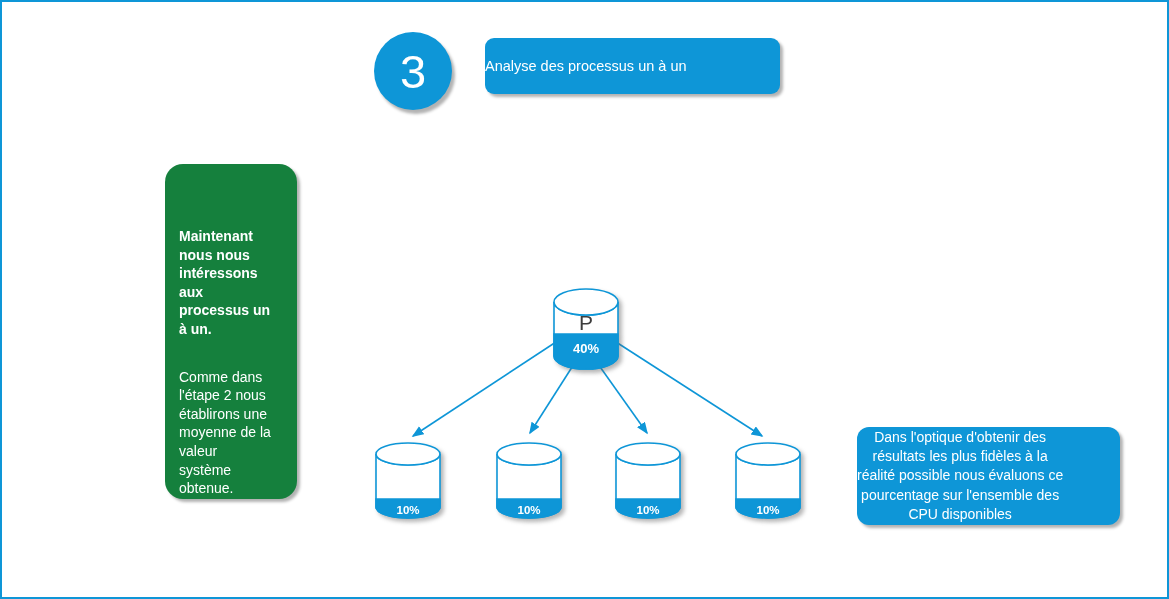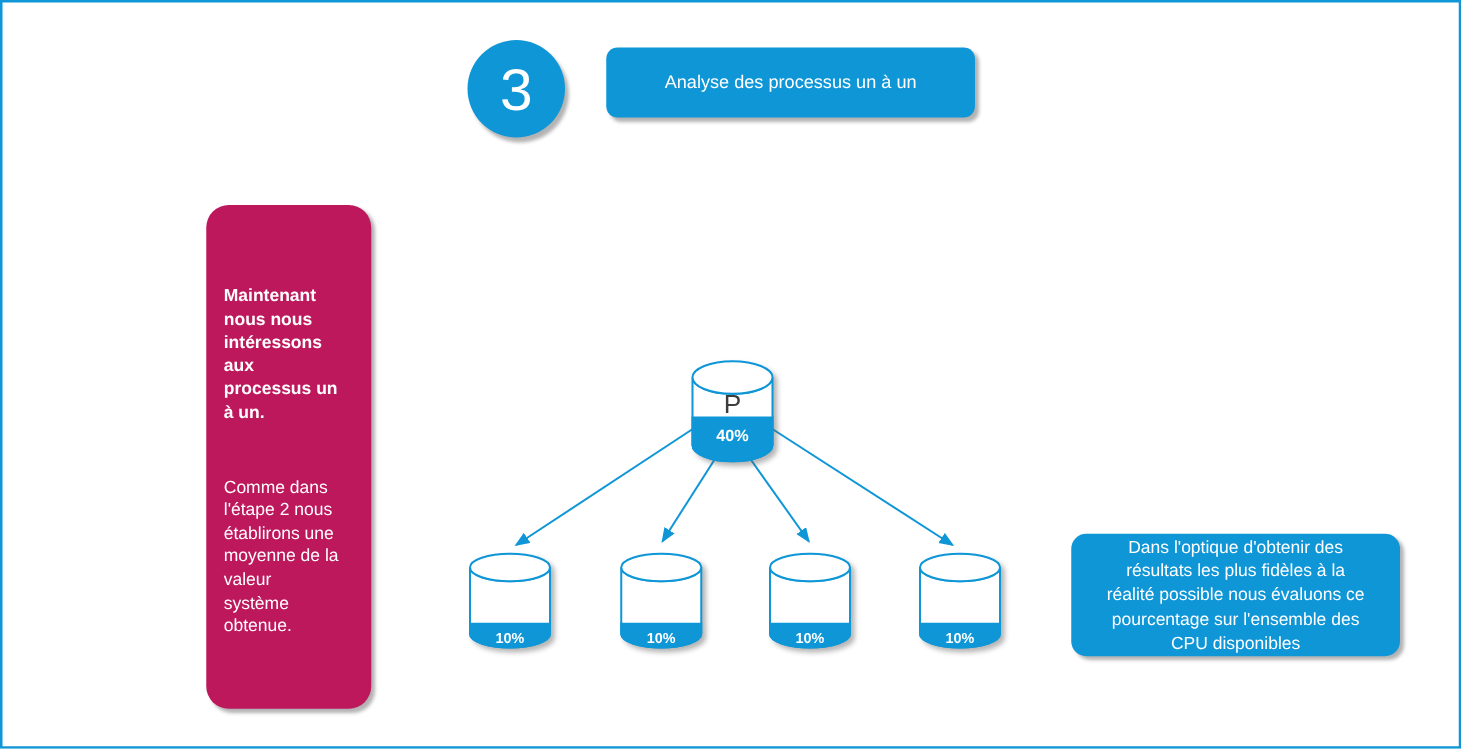--- a/index.html
+++ b/index.html
@@ -10,46 +10,46 @@
     border:2px solid #0e96d7;
     background:#ffffff;
     font-family:"Liberation Sans",sans-serif;
     overflow:hidden;
   }
   .box{
     position:absolute;
     background:#0e96d7;
     color:#ffffff;
     box-shadow:3px 3px 3px rgba(0,0,0,0.30);
-    display:flex;align-items:center;justify-content:center;
+    display:flex;align-items:center;
     text-align:center;
   }
   .step-circle{
     position:absolute;left:372px;top:30px;width:78px;height:78px;
     border-radius:50%;
     background:#0e96d7;color:#fff;
     box-shadow:3px 4px 3px rgba(0,0,0,0.30);
     display:flex;align-items:center;justify-content:center;
     font-size:47px;font-weight:400;
   }
   .title-box{left:483px;top:36px;width:295px;height:56px;border-radius:9px;font-size:14.5px;}
   .info-box{left:435px;top:186px;width:300px;height:61px;border-radius:9px;font-size:14px;line-height:1.36;white-space:pre-line;}
   .note-box{left:855px;top:425px;width:263px;height:98px;border-radius:12px;font-size:14px;line-height:1.36;white-space:pre-line;}
   .left-panel{
-    position:absolute;left:163px;top:162px;width:132px;height:403px;
+    position:absolute;left:163px;top:162px;width:132px;height:335px;
     box-sizing:border-box;
     border-radius:18px;
-    background:#be185d;color:#fff;
+    background:#15803d;color:#fff;
     box-shadow:3px 3px 3px rgba(0,0,0,0.30);
     padding:63px 8px 0 14px;
     font-size:14px;line-height:1.33;
   }
   .left-panel p{margin:0;white-space:pre-line;}
   .left-panel p.bold{font-weight:bold;}
-  .left-panel p + p{margin-top:41px;}
+  .left-panel p + p{margin-top:29px;}
   .diagram-svg{position:absolute;left:0;top:0;}
   .cyl{filter:drop-shadow(3px 3px 2px rgba(90,90,90,0.45));}
   svg text{font-family:"Liberation Sans",sans-serif;}
   .pct{fill:#ffffff;font-weight:bold;}
   .plabel{fill:#3d3d3d;font-size:21px;}
 </style>
 </head>
 <body>
 
 <div class="canvas">

